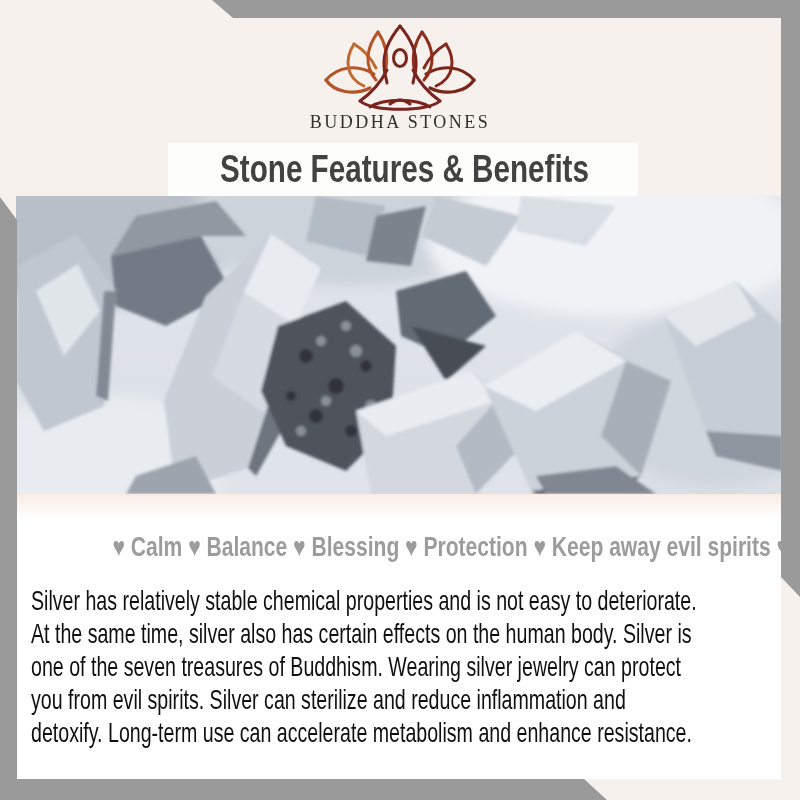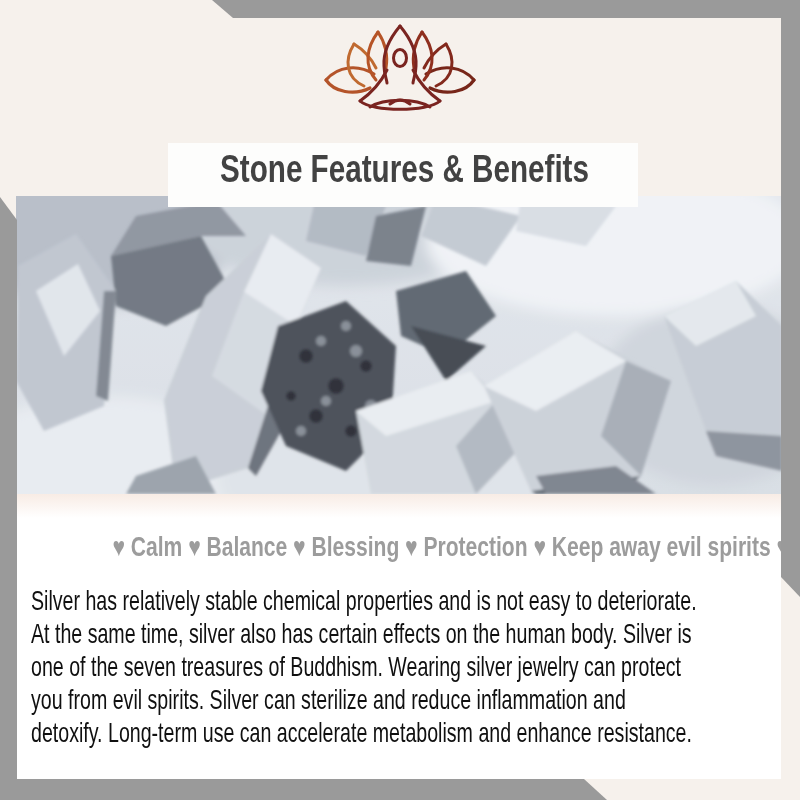--- a/index.html
+++ b/index.html
@@ -19,21 +19,21 @@
   .bar-left{left:0;top:197px;width:17px;height:603px;
     clip-path:polygon(0 0,100% 23px,100% 100%,0 100%);}
   
   .logo-wrap{position:absolute;left:320px;top:22px;width:160px;height:92px;z-index:5;}
   .brand-name{
     position:absolute;left:250px;top:112px;width:300px;text-align:center;
     font-family:"Liberation Serif","DejaVu Serif",serif;
     font-size:18px;letter-spacing:2.5px;color:#343029;z-index:5;
   }
   .heading-band{
-    position:absolute;left:168px;top:143px;width:470px;height:64px;
+    position:absolute;left:168px;top:143px;width:470px;height:53px;
     background:#fdfdfc;z-index:6;text-align:center;
   }
   .heading-band .title{
     display:inline-block;margin-top:5px;
     font-size:38px;font-weight:bold;color:#424242;
     transform:scaleX(0.78);transform-origin:center top;white-space:nowrap;
   }
   
   .photo{position:absolute;left:16px;top:196px;width:766px;height:298px;z-index:4;overflow:hidden;}
   .silver-banner{
@@ -100,20 +100,21 @@
         <path d="M80,4 C90,16 97,30 96,44 C96,52 93,58 93,61"></path>
         <ellipse cx="80" cy="36" rx="6.5" ry="8.5"></ellipse>
         <path d="M67,48 C60,62 50,72 40,79"></path>
         <path d="M93,48 C100,62 110,72 120,79"></path>
         <path d="M40,79 C52,90 108,90 120,79"></path>
         <path d="M50,85 C64,76 96,76 110,85"></path>
         <path d="M70,82 q10,-8 20,0"></path>
       </g>
     </svg>
   </div>
+  <div class="brand-name">BUDDHA STONES</div>
 
   <div class="heading-band">
     <div class="title">Stone Features &amp; Benefits</div>
   </div>
 
   <div class="photo">
     <svg width="766" height="298" viewBox="0 0 766 298">
       <defs>
         <linearGradient id="pbg" x1="0" y1="0" x2="0" y2="1">
           <stop offset="0" stop-color="#e8ebef"></stop>

